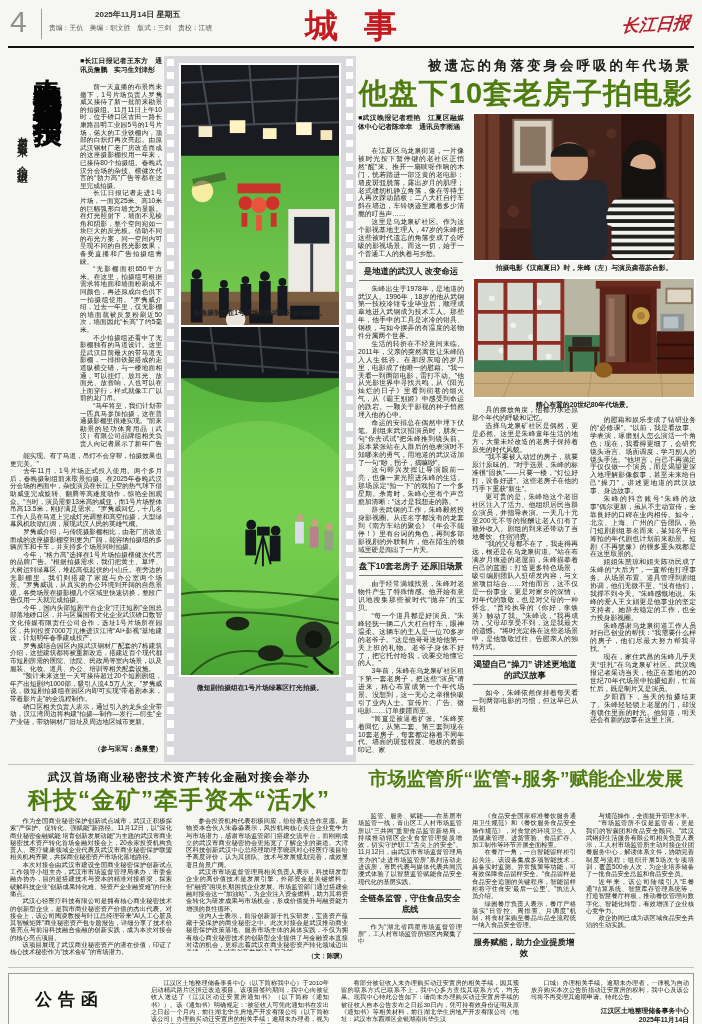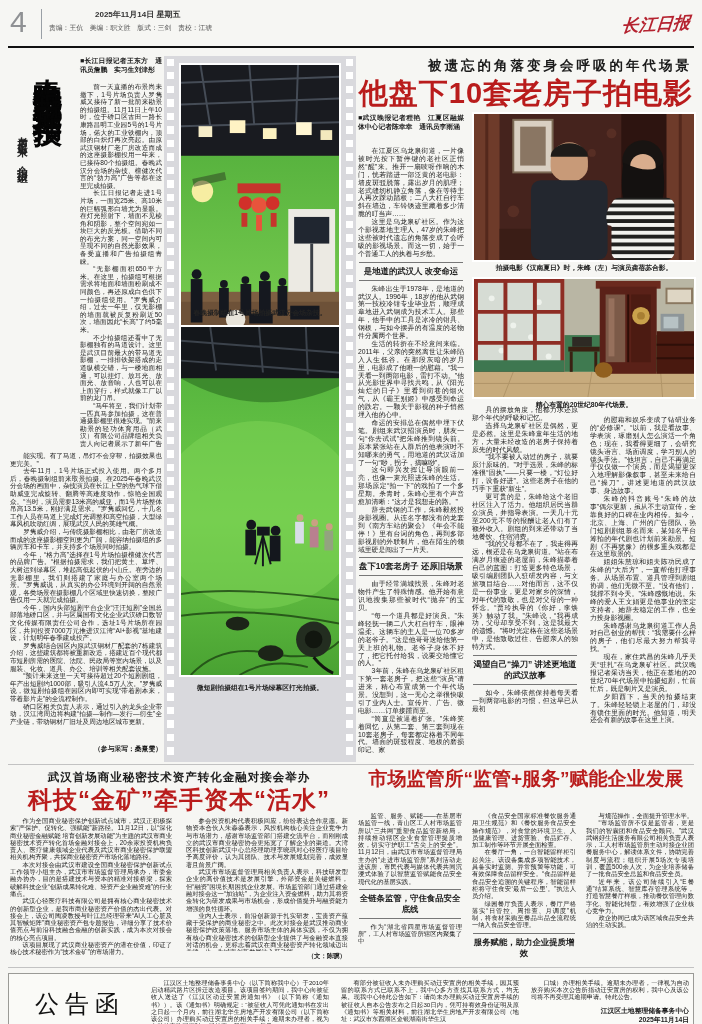--- a/index.html
+++ b/index.html
@@ -26,41 +26,42 @@
   .f63{font-size:6.3px;line-height:7.3px;}
   .f62{font-size:6.2px;line-height:7.2px;}
   .byline{font-size:6.8px;line-height:8.5px;font-weight:700;text-align:justify;}
   .sign{font-size:6.8px;font-weight:700;text-align:right;}
   .cap{font-size:6.8px;font-weight:700;text-align:center;color:#222;line-height:1.3;}
   
   .v-head{writing-mode:vertical-rl;text-orientation:mixed;font-size:29px;font-weight:900;
         letter-spacing:3.5px;line-height:1.1;color:#050505;}
   .v-sub{writing-mode:vertical-rl;font-size:10.5px;font-weight:700;letter-spacing:2.5px;color:#222;}
   .kicker{font-weight:700;text-align:center;}
-  .bighead{font-weight:900;text-align:center;color:#b91c1c;letter-spacing:1px;}
+  .bighead{font-weight:900;text-align:center;color:#4d7c0f;letter-spacing:1px;}
   
   .strip{background:#d9d9dd;}
   .perf{position:absolute;top:3px;bottom:3px;width:7px;
         background:repeating-linear-gradient(180deg,#ffffff 0 7px,rgba(0,0,0,0) 7px 13.5px);}
   .ph{position:absolute;background:#fff;border:2px solid #fff;box-sizing:border-box;overflow:hidden;}
   .ph svg{display:block;width:100%;height:100%;}
   
   .notice-box{border:1px solid #9a9a96;background:#fafaf7;}
-  .notice-title{font-size:24px;font-weight:400;letter-spacing:6px;color:#111;}
+  .notice-title{font-size:17px;font-weight:700;letter-spacing:6px;color:#111;}
   .notice-sign{font-size:6.8px;font-weight:700;text-align:right;line-height:9px;}
 </style>
 </head>
 <body>
 
 <div class="page">
 
   <div class="abs pageno" style="left:10px;top:5px;">4</div>
   <div class="abs" style="left:41px;top:9px;width:1px;height:30px;background:#9aa0a6;"></div>
   <div class="abs hdr-date" style="left:49px;top:9px;margin-left:46px;">2025年11月14日 星期五</div>
   <div class="abs hdr-staff" style="left:49px;top:23px;">责编：王伉　美编：职文胜　版式：三剑　责校：江琥</div>
+  <div class="abs section-title" style="left:0;right:0;top:4px;">城事</div>
   <div class="abs paper-logo" style="right:12px;top:13px;">长江日报</div>
   <div class="abs rule" style="left:8px;right:8px;top:46px;height:2px;"></div>
 
   <div class="abs v-sub" style="left:16px;top:128px;height:300px;">老厂房引来80个拍摄组</div>
   <div class="abs v-head" style="left:31px;top:56px;height:396px;overflow:hidden;">春晚摄制组都来这里拍杂技</div>
   <div class="abs byline" style="left:80px;top:57px;width:82px;">■长江日报记者王东方　通讯员詹鹏　实习生刘津彤</div>
   <div class="abs col f66" style="left:80px;top:83px;width:82px;height:364px;">
       <p>前一天直播的布景尚未撤下，1号片场负责人罗隽威又接待了新一批前来勘景的拍摄组。11月11日上午10时，位于硚口区古田一路长康路昌明工业园5号的1号片场，偌大的工业铁棚内，顶部的白炽灯再次亮起。由原武汉钢材厂老厂房改造而成的这座摄影棚投用一年来，已接待80个拍摄组。春晚武汉分会场的杂技、檀健次代言的“勃力高”广告等都在这里完成拍摄。</p>
       <p>长江日报记者走进1号片场，一面宽25米、高10米的巨幅弧形白墙尤为显眼。在灯光照射下，墙面不见棱角和阴影，整个空间宛如一块巨大的反光板。借助不同的布光方案，同一空间内可呈现不同的自然光影效果，备受直播和广告拍摄组青睐。</p>
       <p>“无影棚面积650平方米。在这里，拍摄组可根据需求将地面和墙面粉刷成不同颜色，再还原成白色供下一拍摄组使用。”罗隽威介绍，过去一年里，仅无影棚的墙面就被反复粉刷近50次，墙面因此“长高”了约5毫米。</p>

